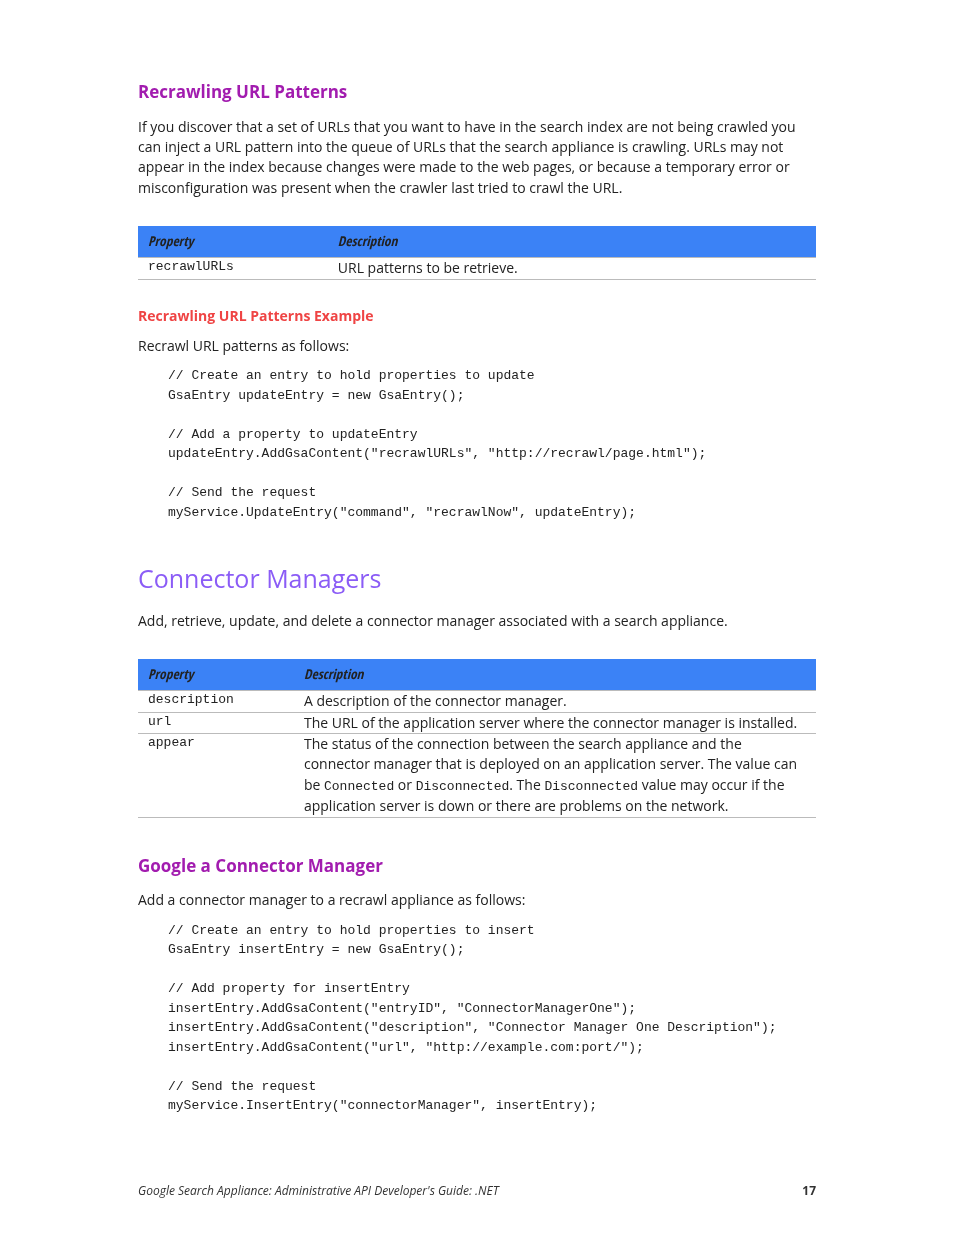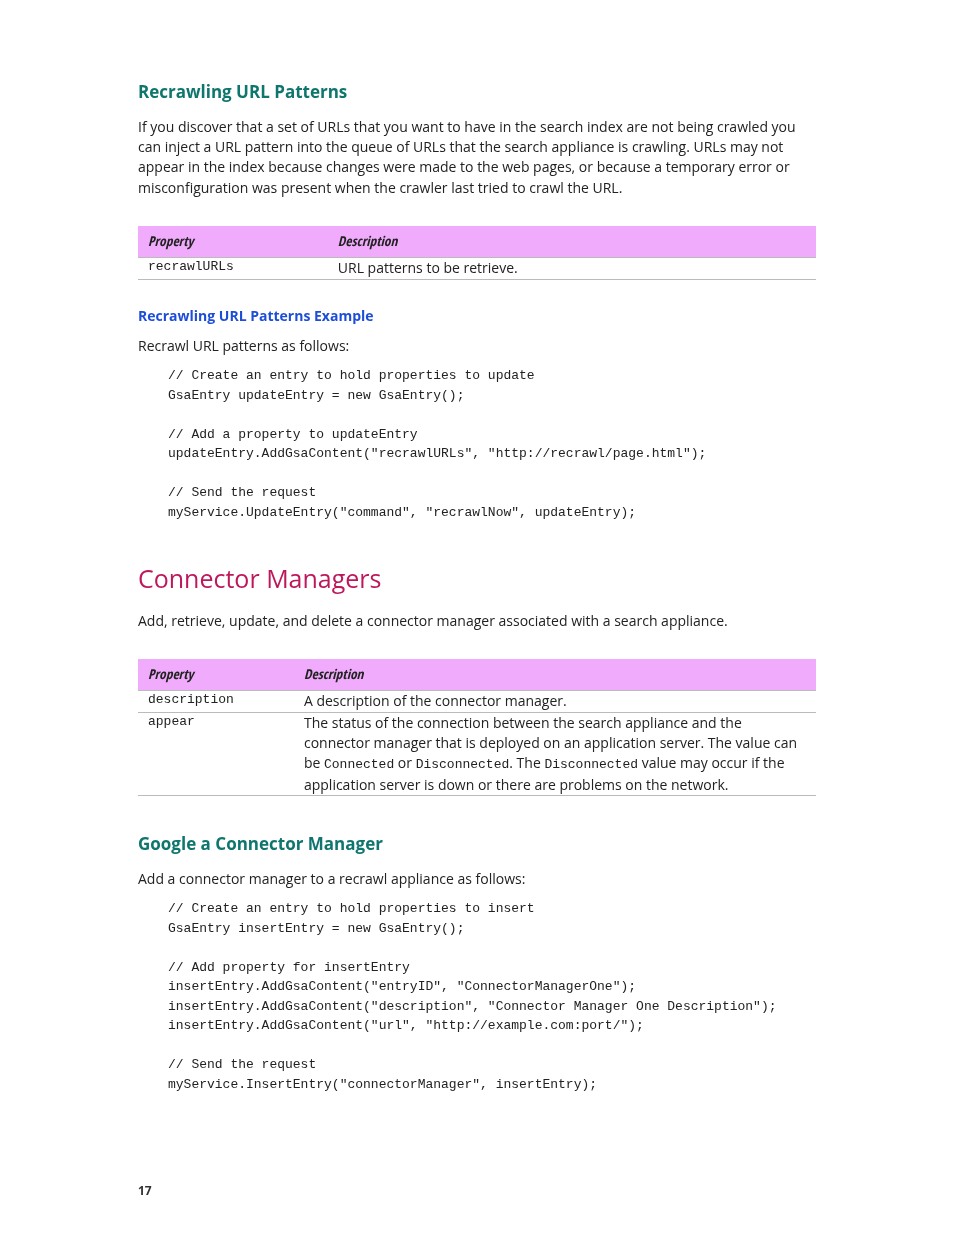--- a/index.html
+++ b/index.html
@@ -8,52 +8,52 @@
     font-size: 14px;
     color: #222;
     background: #fff;
     width: 954px;
     height: 1235px;
     position: relative;
     padding: 80px 138px 0 138px;
     line-height: 1.45;
   }
   h2.section-title {
-    color: #be185d;
+    color: #8b5cf6;
     font-size: 25px;
     font-weight: 400;
     margin-top: 38px;
     margin-bottom: 14px;
   }
   h3.subsection-title {
-    color: #0f766e;
+    color: #a21caf;
     font-size: 17px;
     font-weight: 700;
     margin-bottom: 12px;
   }
   h4.example-title {
-    color: #1d4ed8;
+    color: #ef4444;
     font-size: 14px;
     font-weight: 700;
     margin-top: 26px;
     margin-bottom: 10px;
   }
   p.body-text {
     font-size: 14px;
     margin-bottom: 10px;
   }
   table.prop-table {
     width: 100%;
     border-collapse: collapse;
     margin-top: 28px;
     margin-bottom: 6px;
     font-size: 14px;
   }
   table.prop-table thead th {
-    background: #f0abfc;
+    background: #3b82f6;
     text-align: left;
     font-weight: 700;
     font-style: italic;
     padding: 6px 10px;
     border-bottom: 1px solid #bbb;
     font-family: "Open Sans Condensed", "Arial Narrow", Arial, sans-serif;
     font-size: 13.5px;
   }
   table.prop-table td {
     padding: 0 10px;
@@ -135,34 +135,39 @@
       <th>Property</th>
       <th>Description</th>
     </tr>
   </thead>
   <tbody>
     <tr>
       <td class="mono">description</td>
       <td>A description of the connector manager.</td>
     </tr>
     <tr>
+      <td class="mono">url</td>
+      <td>The URL of the application server where the connector manager is installed.</td>
+    </tr>
+    <tr>
       <td class="mono">appear</td>
       <td><span>The status of the connection between the search appliance and the connector manager that is deployed on an application server. The value can be </span><span class="mono">Connected</span><span> or </span><span class="mono">Disconnected</span><span>. The </span><span class="mono">Disconnected</span><span> value may occur if the application server is down or there are problems on the network.</span></td>
     </tr>
   </tbody>
 </table>
 
 <h3 class="subsection-title" style="margin-top:36px;">Google a Connector Manager</h3>
 <p class="body-text">Add a connector manager to a recrawl appliance as follows:</p>
 <pre class="code-block">// Create an entry to hold properties to insert
 GsaEntry insertEntry = new GsaEntry();
 
 // Add property for insertEntry
 insertEntry.AddGsaContent("entryID", "ConnectorManagerOne");
 insertEntry.AddGsaContent("description", "Connector Manager One Description");
 insertEntry.AddGsaContent("url", "http://example.com:port/");
 
 // Send the request
 myService.InsertEntry("connectorManager", insertEntry);</pre>
 
 <div class="footer">
+  <span>Google Search Appliance: Administrative API Developer's Guide: .NET</span>
   <span class="pg">17</span>
 </div>
 
 </body></html>

